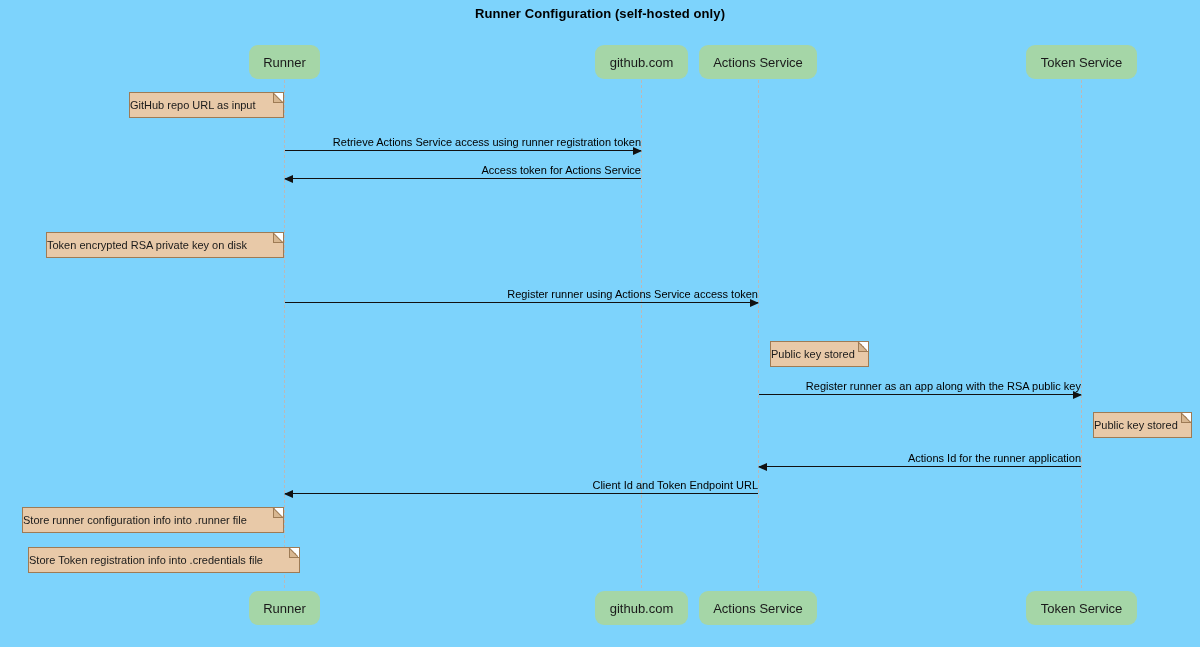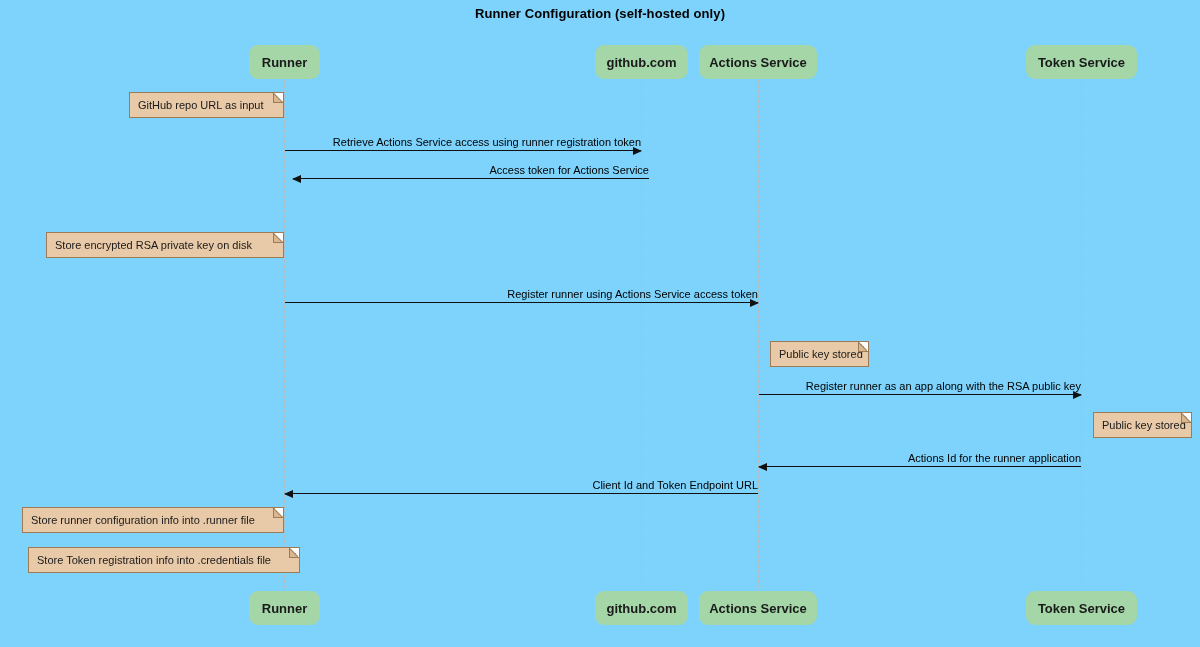--- a/index.html
+++ b/index.html
@@ -41,35 +41,35 @@
   
   .participant {
     position: absolute;
     height: 34px;
     border-radius: 9px;
     background: #a5d6a7;
     display: flex;
     align-items: center;
     justify-content: center;
     font-size: 13px;
-    font-weight: bold;
+    font-weight: normal;
     color: #1a1a1a;
     white-space: nowrap;
     box-sizing: border-box;
     padding: 0 10px;
   }
   
   .note {
     position: absolute;
     background: #e8c9a8;
     border: 1px solid #9e7b55;
     font-size: 11px;
     color: #1a1a1a;
     box-sizing: border-box;
-    padding: 5px 9px 5px 8px;
+    padding: 5px 9px 5px 0;
     white-space: nowrap;
     line-height: 1.15;
     height: 26px;
     display: flex;
     align-items: center;
   }
   .note .fold {
     position: absolute;
     top: 0;
     right: 0;
@@ -145,21 +145,21 @@
   <div class="participant" style="left:699px; top:591px; width:118px;">Actions Service</div>
   <div class="participant" style="left:1026px; top:591px; width:111px;">Token Service</div>
 
   <div class="note" style="left:129px; top:92px; width:155px;">
     <span>GitHub repo URL as input</span>
     <span class="fold"></span>
   </div>
 
 
   <div class="note" style="left:46px; top:232px; width:238px;">
-    <span>Store encrypted RSA private key on disk</span>
+    <span>Token encrypted RSA private key on disk</span>
     <span class="fold"></span>
   </div>
 
 
   <div class="note" style="left:770px; top:341px; width:99px;">
     <span>Public key stored</span>
     <span class="fold"></span>
   </div>
 
   <div class="note" style="left:1093px; top:412px; width:99px;">
@@ -175,21 +175,21 @@
   <div class="note" style="left:28px; top:547px; width:272px;">
     <span>Store Token registration info into .credentials file</span>
     <span class="fold"></span>
   </div>
 
   <div class="msg right" style="left:285px; top:150px; width:356px;">
     <span class="label">Retrieve Actions Service access using runner registration token</span>
     <span class="head"></span>
   </div>
 
-  <div class="msg left" style="left:293px; top:178px; width:356px;">
+  <div class="msg left" style="left:285px; top:178px; width:356px;">
     <span class="label">Access token for Actions Service</span>
     <span class="head"></span>
   </div>
 
   <div class="msg right" style="left:285px; top:302px; width:473px;">
     <span class="label">Register runner using Actions Service access token</span>
     <span class="head"></span>
   </div>
 
   <div class="msg right" style="left:759px; top:394px; width:322px;">

